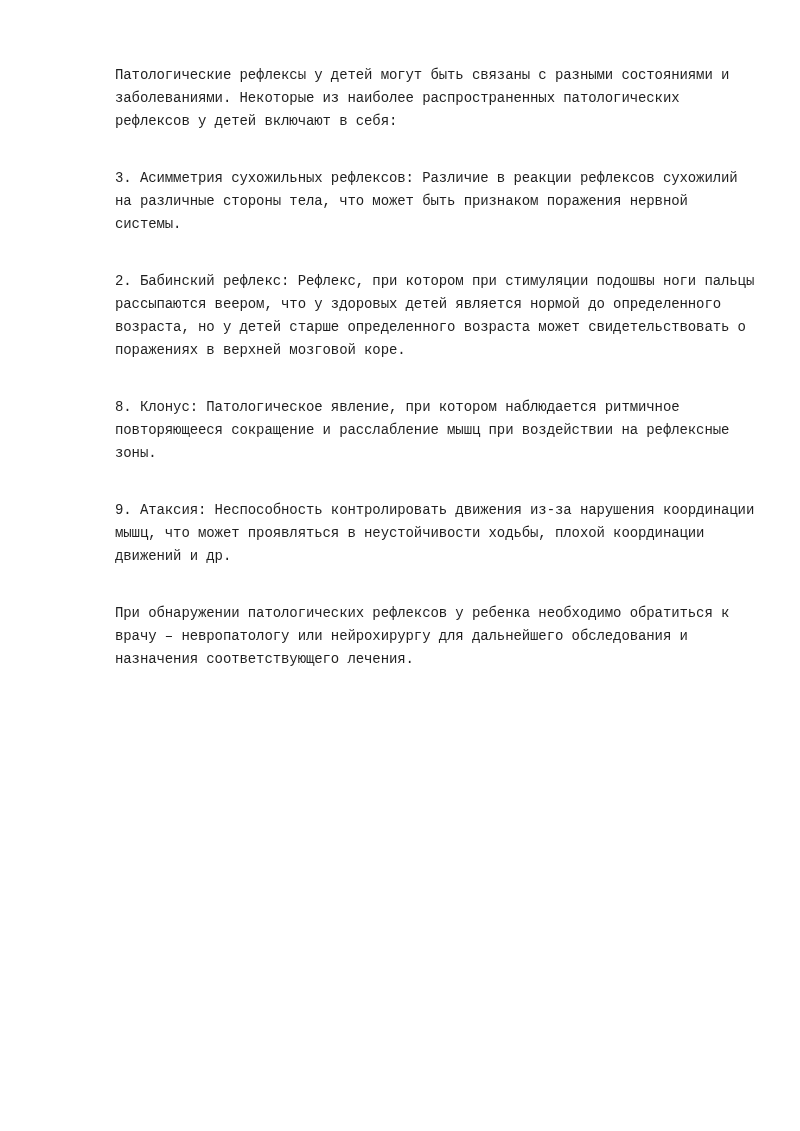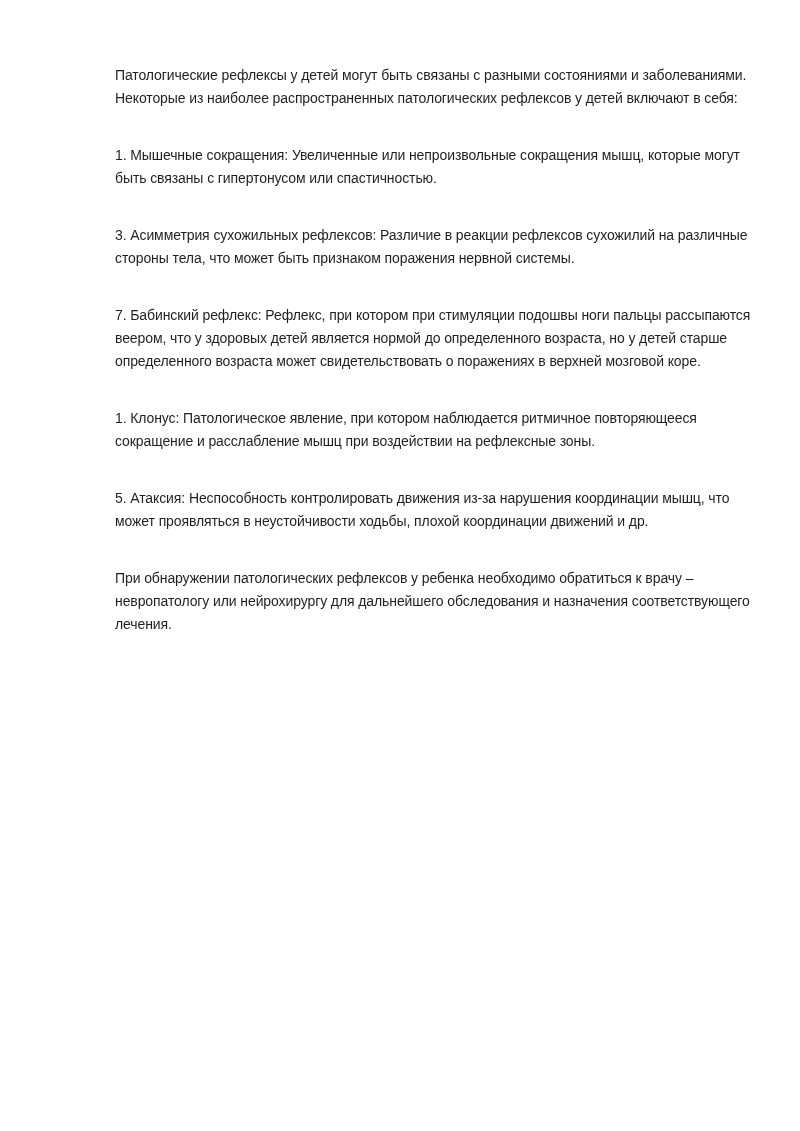--- a/index.html
+++ b/index.html
@@ -13,21 +13,21 @@
     height: 1131px;
     background: #ffffff;
     overflow: hidden;
     box-sizing: border-box;
   }
   .content {
     position: absolute;
     top: 64px;
     left: 115px;
     width: 640px;
-    font-family: Liberation Sans, sans-serif;
+    font-family: Liberation Mono, monospace;
     font-size: 14px;
     line-height: 23px;
     letter-spacing: -0.1px;
     color: #1f1f1f;
     text-align: left;
   }
   .content p {
     margin: 0 0 34px 0;
     padding: 0;
   }
@@ -35,25 +35,24 @@
     margin-bottom: 4px;
   }
 </style>
 </head>
 <body>
 
 <div class="page">
   <div class="content">
     <p>Патологические рефлексы у детей могут быть связаны с разными состояниями и заболеваниями. Некоторые из наиболее распространенных патологических рефлексов у детей включают в себя:</p>
 
-    <p>1. Мышечные сокращения: Увеличенные или непроизвольные сокращения мышц, которые могут быть связаны с гипертонусом или спастичностью.</p>
 
     <p>3. Асимметрия сухожильных рефлексов: Различие в реакции рефлексов сухожилий на различные стороны тела, что может быть признаком поражения нервной системы.</p>
 
-    <p>7. Бабинский рефлекс: Рефлекс, при котором при стимуляции подошвы ноги пальцы рассыпаются веером, что у здоровых детей является нормой до определенного возраста, но у детей старше определенного возраста может свидетельствовать о поражениях в верхней мозговой коре.</p>
+    <p>2. Бабинский рефлекс: Рефлекс, при котором при стимуляции подошвы ноги пальцы рассыпаются веером, что у здоровых детей является нормой до определенного возраста, но у детей старше определенного возраста может свидетельствовать о поражениях в верхней мозговой коре.</p>
 
-    <p>1. Клонус: Патологическое явление, при котором наблюдается ритмичное повторяющееся сокращение и расслабление мышц при воздействии на рефлексные зоны.</p>
+    <p>8. Клонус: Патологическое явление, при котором наблюдается ритмичное повторяющееся сокращение и расслабление мышц при воздействии на рефлексные зоны.</p>
 
-    <p>5. Атаксия: Неспособность контролировать движения из-за нарушения координации мышц, что может проявляться в неустойчивости ходьбы, плохой координации движений и др.</p>
+    <p>9. Атаксия: Неспособность контролировать движения из-за нарушения координации мышц, что может проявляться в неустойчивости ходьбы, плохой координации движений и др.</p>
 
     <p>При обнаружении патологических рефлексов у ребенка необходимо обратиться к врачу – невропатологу или нейрохирургу для дальнейшего обследования и назначения соответствующего лечения.</p>
   </div>
 </div>
 
 </body></html>

